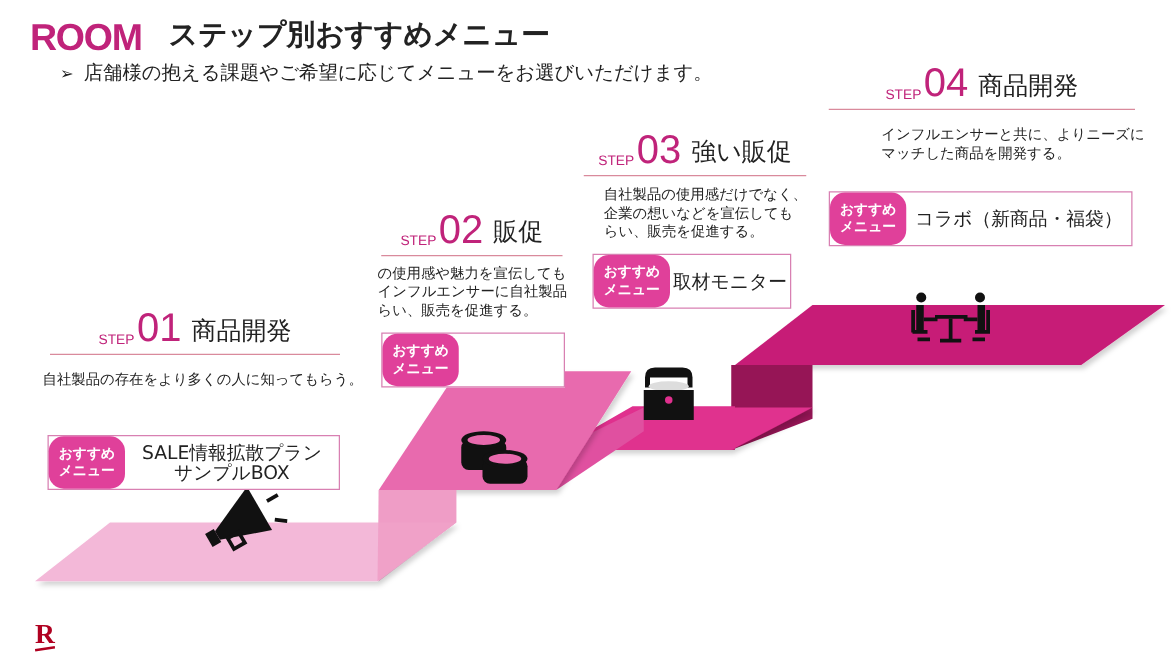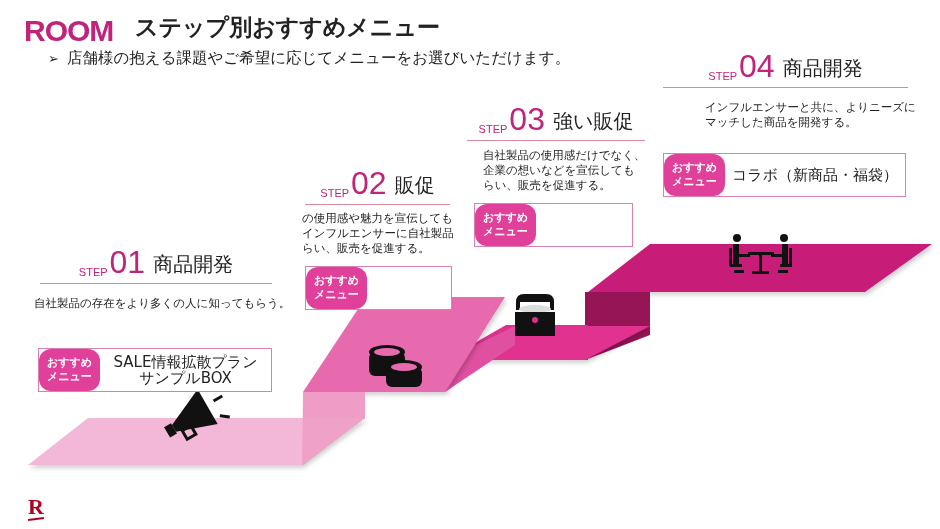--- a/index.html
+++ b/index.html
@@ -161,20 +161,21 @@
   <div>企業の想いなどを宣伝しても</div>
   <div>らい、販売を促進する。</div>
 </div>
 <div class="abs menu" style="left:474px;top:203px;width:157px;height:42px;">
   <div class="tag">
       <div>
         <div>おすすめ</div>
         <div>メニュー</div>
       </div>
     </div>
+  <div class="val">取材モニター</div>
 </div>
 
 <div class="abs" style="left:663px;top:50px;width:245px;">
   <div class="step-head" style="justify-content:center;">
     <span class="lbl">STEP</span>
     <span class="num">04</span>
     <span class="name">商品開発</span>
   </div>
   <div class="rule" style="margin-top:5px;"></div>
 </div>

